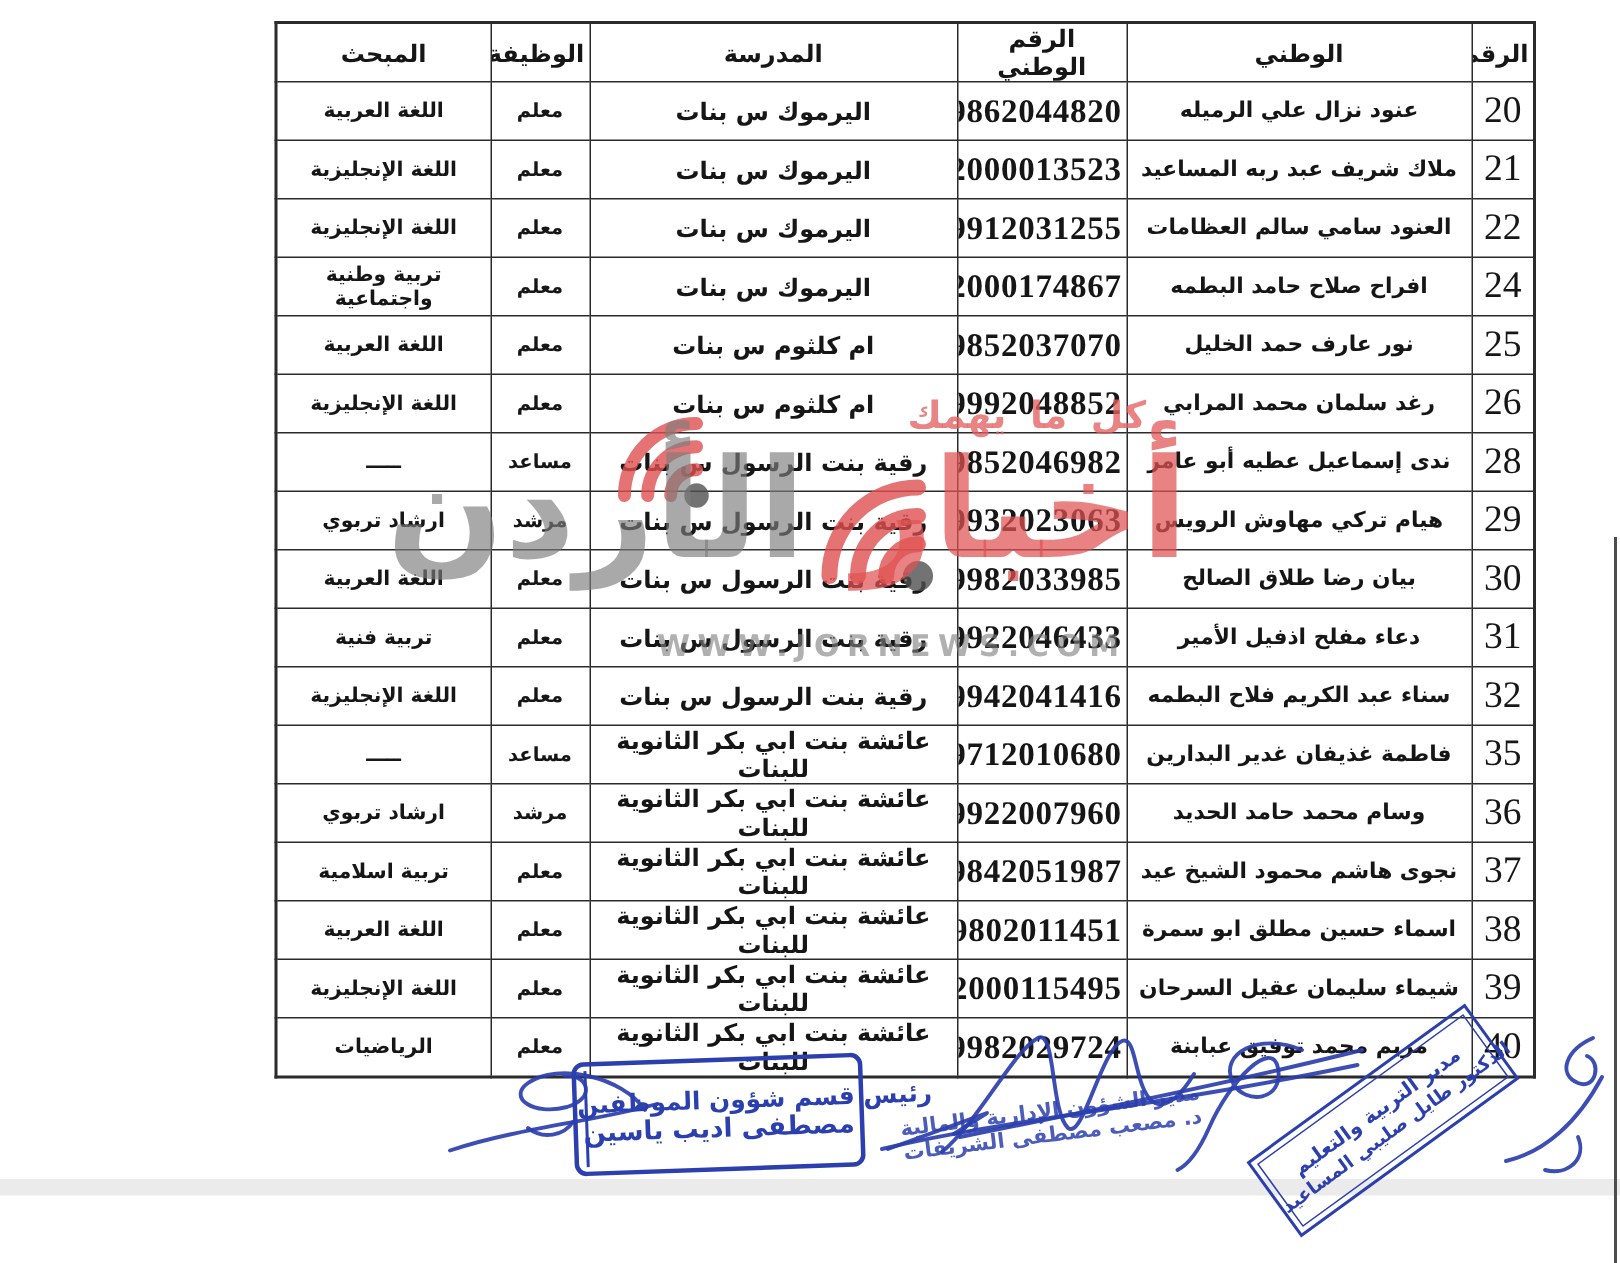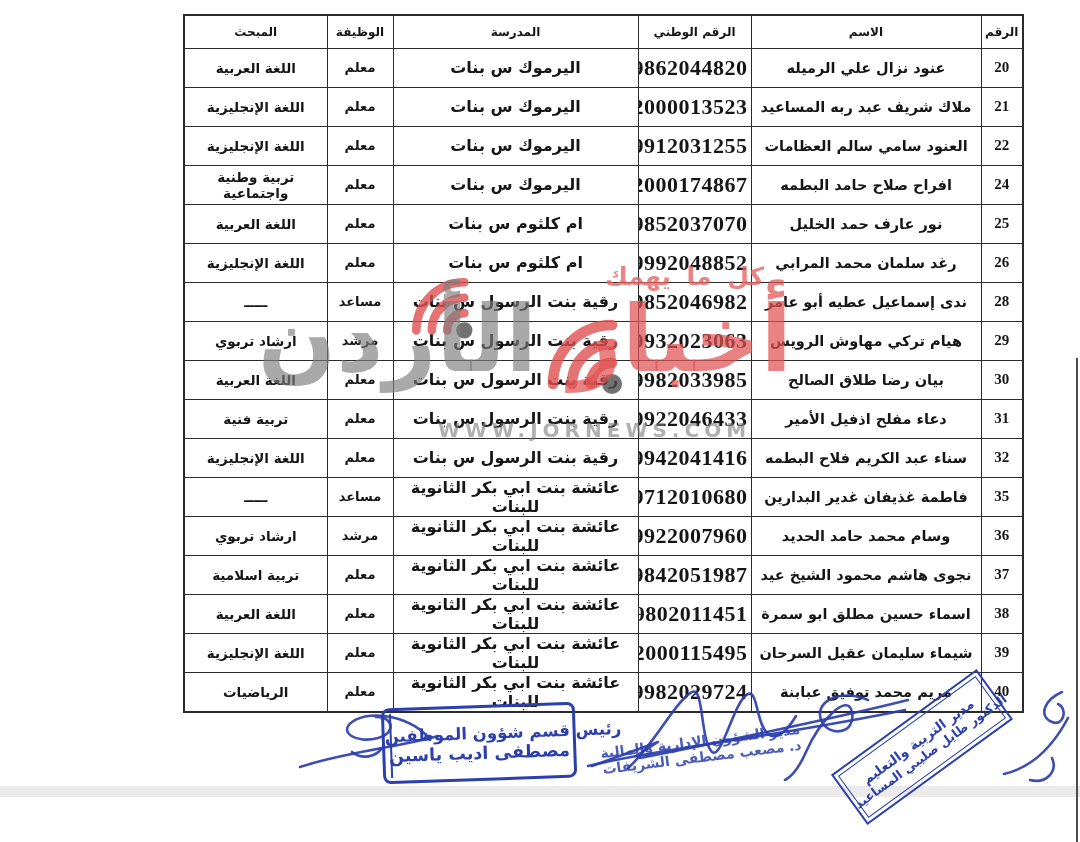--- a/index.html
+++ b/index.html
@@ -23,22 +23,22 @@
   table.staff th,table.staff td{
     border:1.5px solid #2b2b2b;
     text-align:center;
     vertical-align:middle;
     color:#161616;
     padding:0 3px;
     overflow:hidden;
   }
   table.staff thead tr{height:33px;}
   table.staff tbody tr{height:39px;}
-  table.staff th{font-size:12px;font-weight:700;}
-  td.c-no{font-family:"Liberation Serif",serif;font-size:15px;font-weight:700;}
+  table.staff th{font-size:16px;font-weight:700;}
+  td.c-no{font-family:"Liberation Serif",serif;font-size:25px;font-weight:400;}
   td.c-name{font-size:14.5px;font-weight:700;margin-top:48px;}
   td.c-nid{font-family:"Liberation Serif",serif;font-size:22px;font-weight:700;letter-spacing:.5px;}
   td.c-school{font-size:16px;font-weight:700;}
   td.c-job{font-size:13px;font-weight:700;}
   td.c-subject{font-size:13.5px;font-weight:700;}
 
   
   .watermark{position:absolute;inset:0;z-index:2;pointer-events:none;padding-left:26px;}
   .wifi{position:absolute;}
   .wm-tagline{
@@ -115,21 +115,21 @@
         <col style="width:42px">
           <col style="width:230px">
           <col style="width:113px">
         <col style="width:245px">
           <col style="width:66px">
           <col style="width:143px">
       </colgroup>
       <thead>
         <tr id="head-row">
             <th>الرقم</th>
-            <th>الاسم</th>
+            <th>الوطني</th>
             <th>الرقم الوطني</th>
             <th>المدرسة</th>
             <th>الوظيفة</th>
             <th>المبحث</th>
           </tr>
       </thead>
       <tbody id="body-rows">
           <tr>
             <td class="c-no">20</td>
             <td class="c-name">عنود نزال علي الرميله</td>

